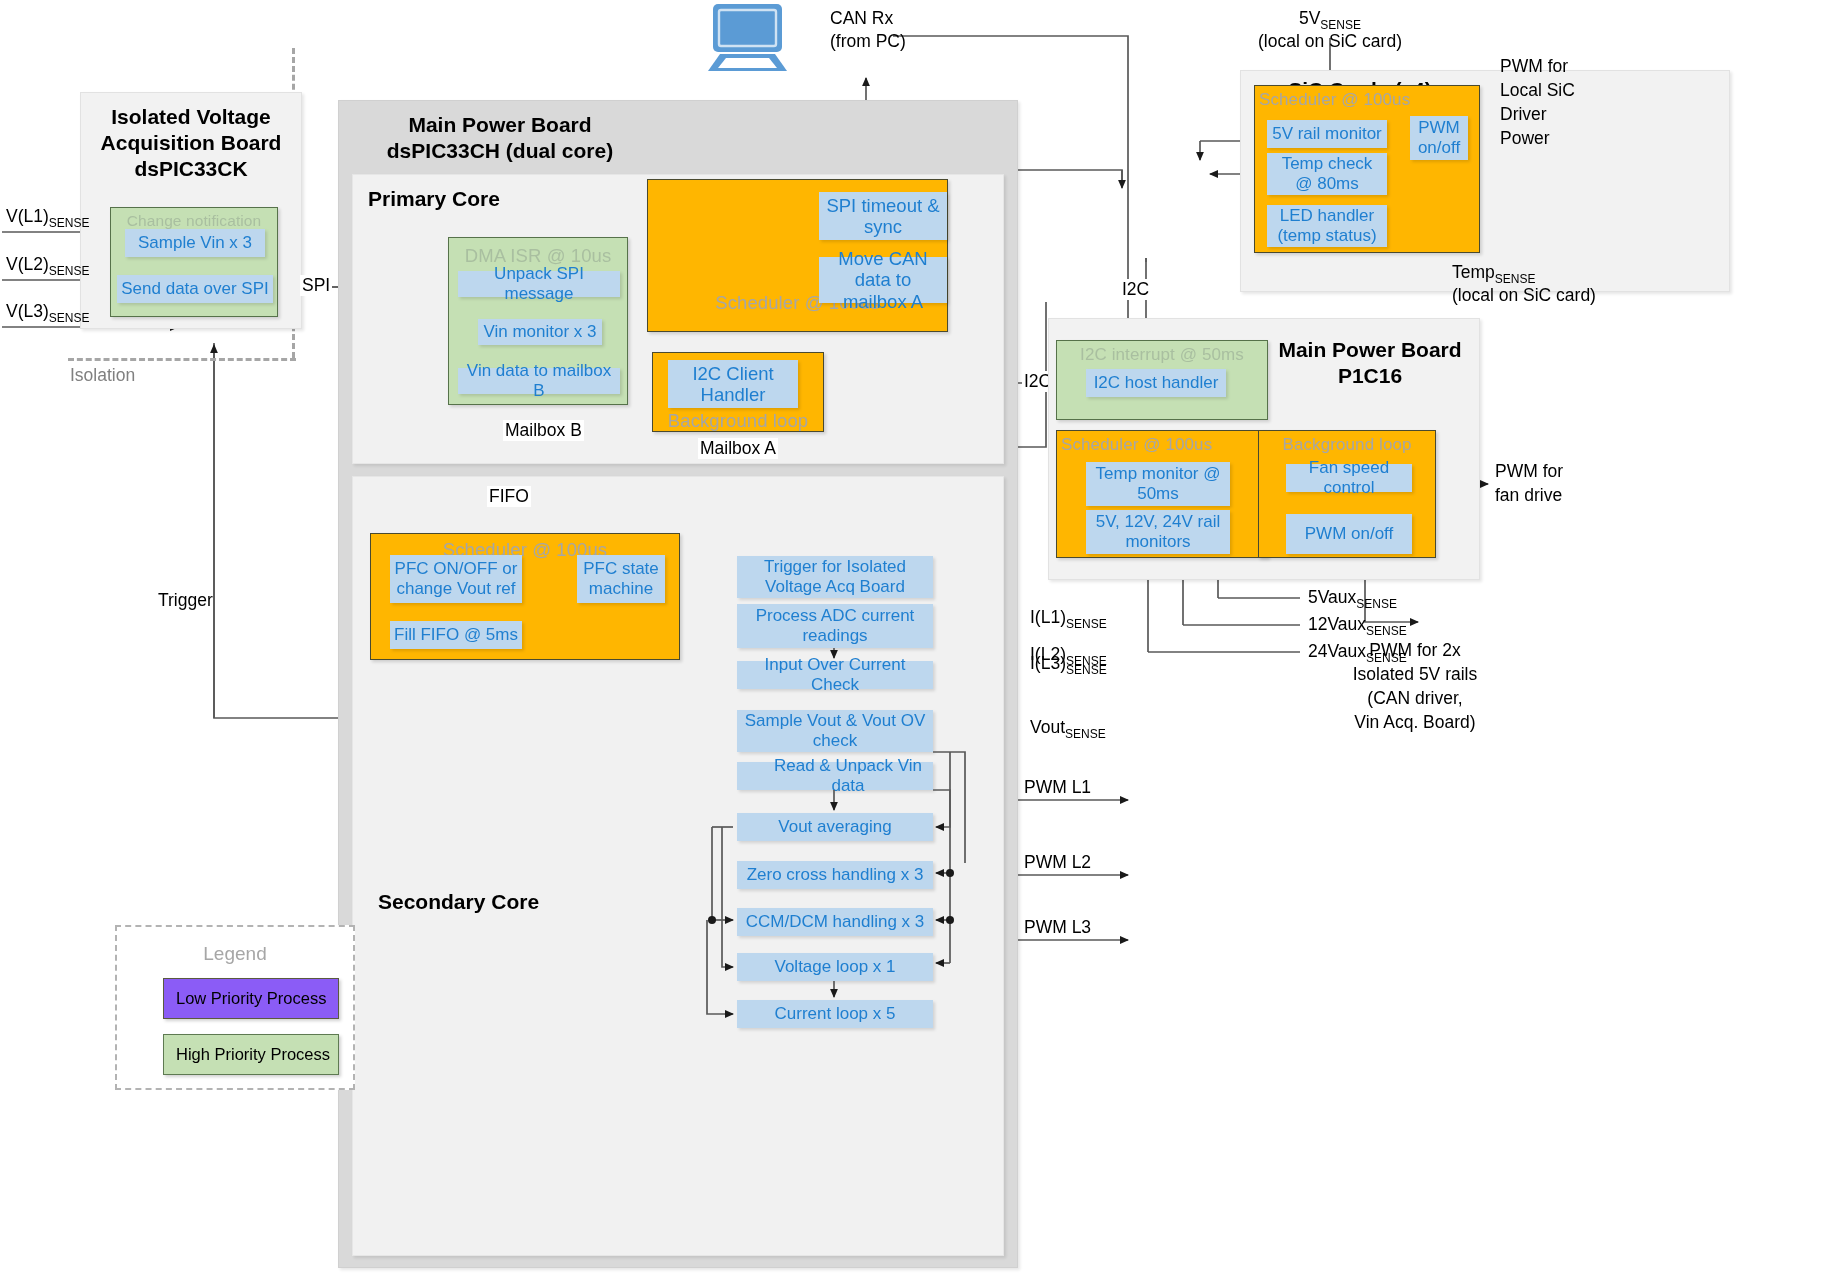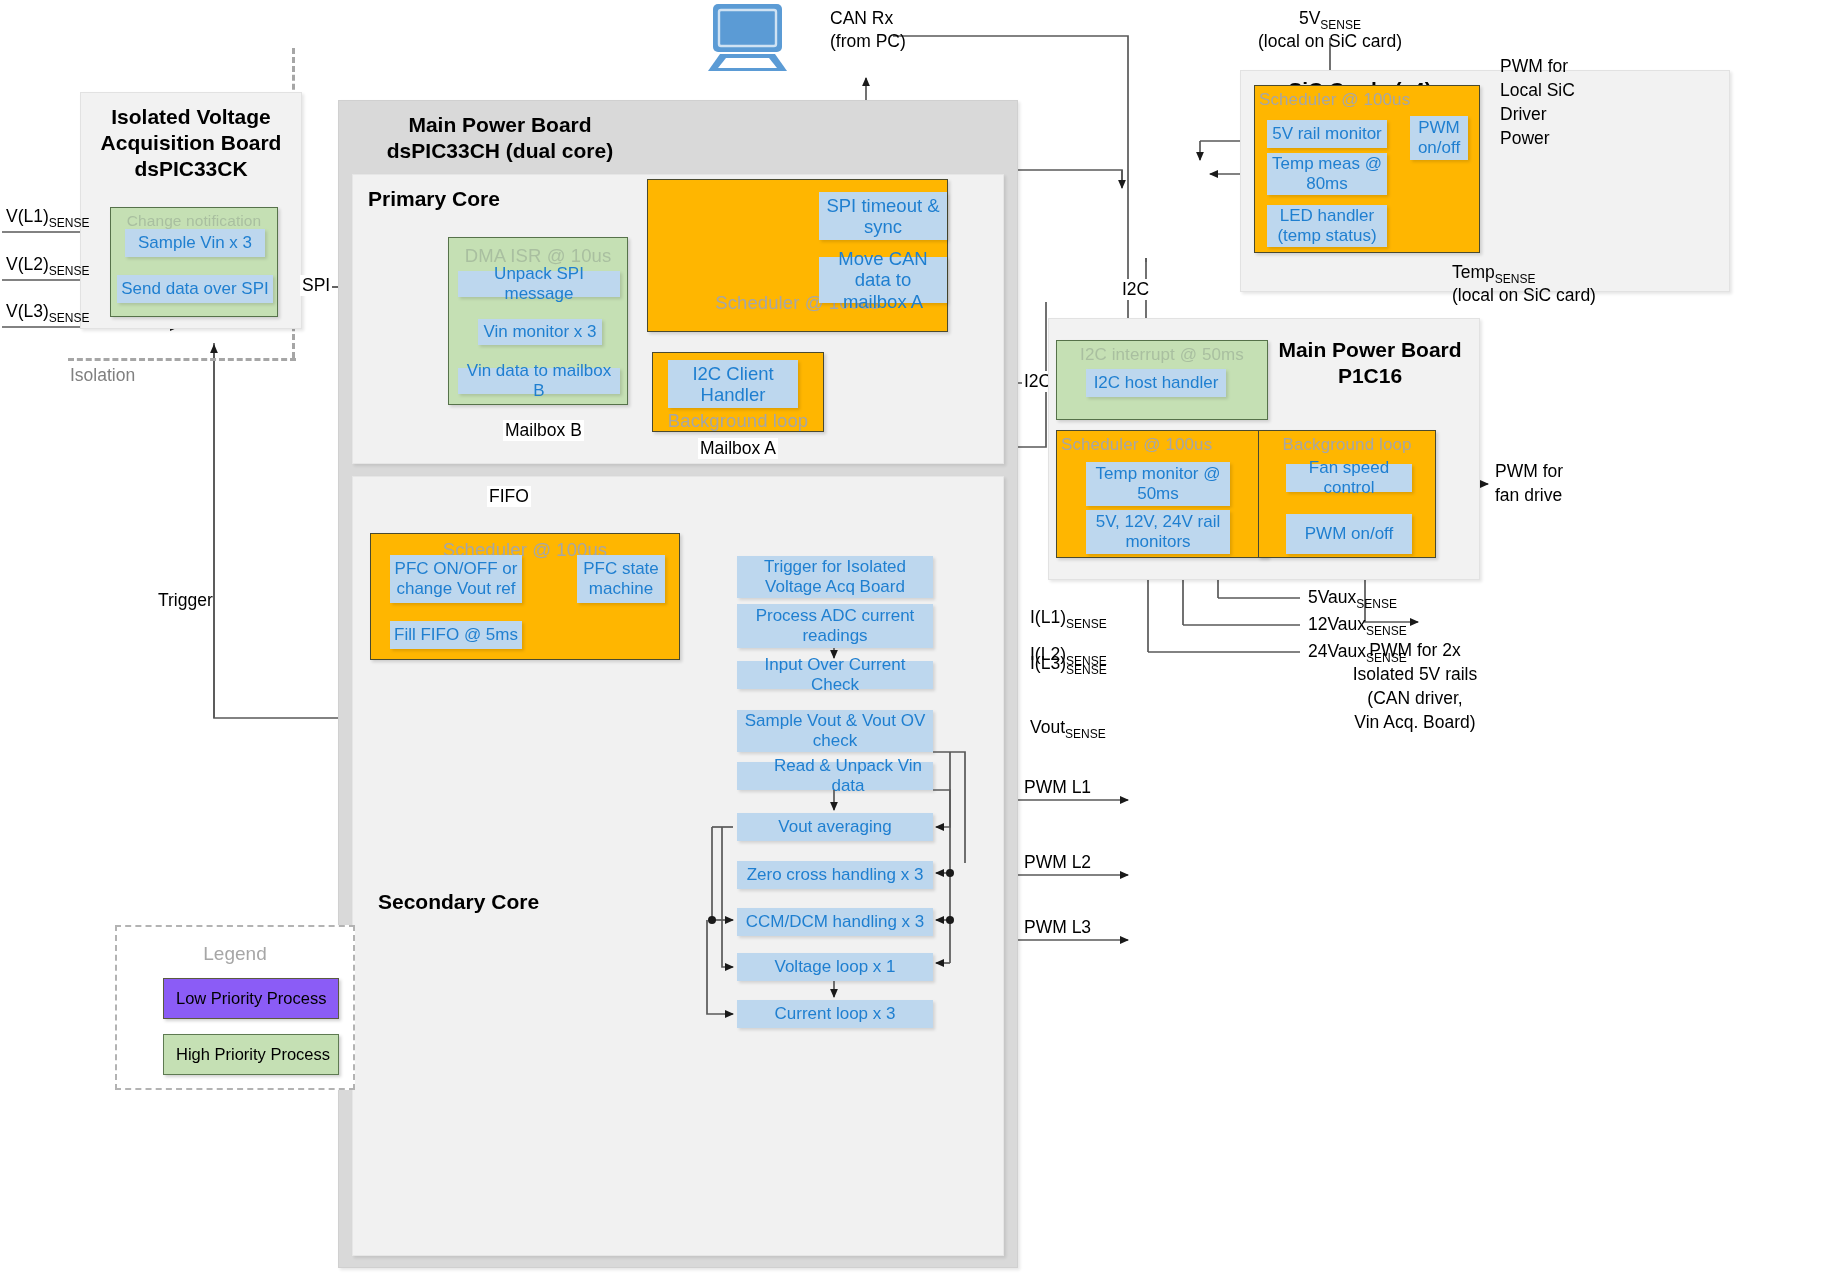--- a/index.html
+++ b/index.html
@@ -288,21 +288,21 @@
 
   <div class="task" style="left:737px;top:556px;width:196px;height:42px;font-size:17px;">Trigger for Isolated Voltage Acq Board</div>
   <div class="task" style="left:737px;top:604px;width:196px;height:44px;font-size:17px;">Process ADC current readings</div>
   <div class="task" style="left:737px;top:661px;width:196px;height:28px;font-size:17px;">Input Over Current Check</div>
   <div class="task" style="left:737px;top:710px;width:196px;height:42px;font-size:17px;">Sample Vout &amp; Vout OV check</div>
   <div class="task" style="left:737px;top:762px;width:196px;height:28px;font-size:17px;padding-left:30px;">Read &amp; Unpack Vin data</div>
   <div class="task" style="left:737px;top:813px;width:196px;height:28px;font-size:17px;">Vout averaging</div>
   <div class="task" style="left:737px;top:861px;width:196px;height:28px;font-size:17px;">Zero cross handling x 3</div>
   <div class="task" style="left:737px;top:908px;width:196px;height:28px;font-size:17px;">CCM/DCM handling x 3</div>
   <div class="task" style="left:737px;top:953px;width:196px;height:28px;font-size:17px;">Voltage loop x 1</div>
-  <div class="task" style="left:737px;top:1000px;width:196px;height:28px;font-size:17px;">Current loop x 3</div>
+  <div class="task" style="left:737px;top:1000px;width:196px;height:28px;font-size:17px;">Current loop x 5</div>
 
   <svg class="wires">
     <g stroke="#595959" stroke-width="1.7" fill="none">
       <path d="M834,648 L834,658" marker-end="url(#ahb)"></path>
       <path d="M834,790 L834,810" marker-end="url(#ahb)"></path>
       <path d="M834,981 L834,997" marker-end="url(#ahb)"></path>
 
       <path d="M933,752 L965,752 L965,861"></path>
       <path d="M965,861 L965,863"></path>
       <path d="M933,790 L950,790 L950,827 L936,827" marker-end="url(#ahb)"></path>
@@ -345,21 +345,21 @@
 
   <div class="grp grp-green abs" style="left:1260px;top:125px;width:166px;height:100px;">
     <div class="grp-title" style="top:5px;font-size:17px;">I2C interrupt</div>
   </div>
   <div class="task" style="left:1270px;top:160px;width:148px;height:28px;font-size:17px;">I2C client handler</div>
 
   <div class="grp grp-orange abs" style="left:1254px;top:85px;width:226px;height:168px;">
     <div class="grp-title" style="top:4px;left:4px;right:auto;text-align:left;font-size:17px;">Scheduler @ 100us</div>
   </div>
   <div class="task" style="left:1267px;top:120px;width:120px;height:28px;font-size:17px;">5V rail monitor</div>
-  <div class="task" style="left:1267px;top:153px;width:120px;height:42px;font-size:17px;">Temp meas @ 80ms</div>
+  <div class="task" style="left:1267px;top:153px;width:120px;height:42px;font-size:17px;">Temp check @ 80ms</div>
   <div class="task" style="left:1267px;top:205px;width:120px;height:42px;font-size:17px;">LED handler (temp status)</div>
   <div class="task" style="left:1410px;top:116px;width:58px;height:44px;font-size:17px;">PWM on/off</div>
 
   <div class="lbl c" style="left:1230px;top:8px;width:200px;text-align:center;">
     <span>5V</span><sub>SENSE</sub>
   </div>
   <div class="lbl c" style="left:1230px;top:31px;width:200px;text-align:center;">(local on SiC card)</div>
 
   <div class="lbl" style="left:1500px;top:56px;">PWM for</div>
   <div class="lbl" style="left:1500px;top:80px;">Local SiC</div>

